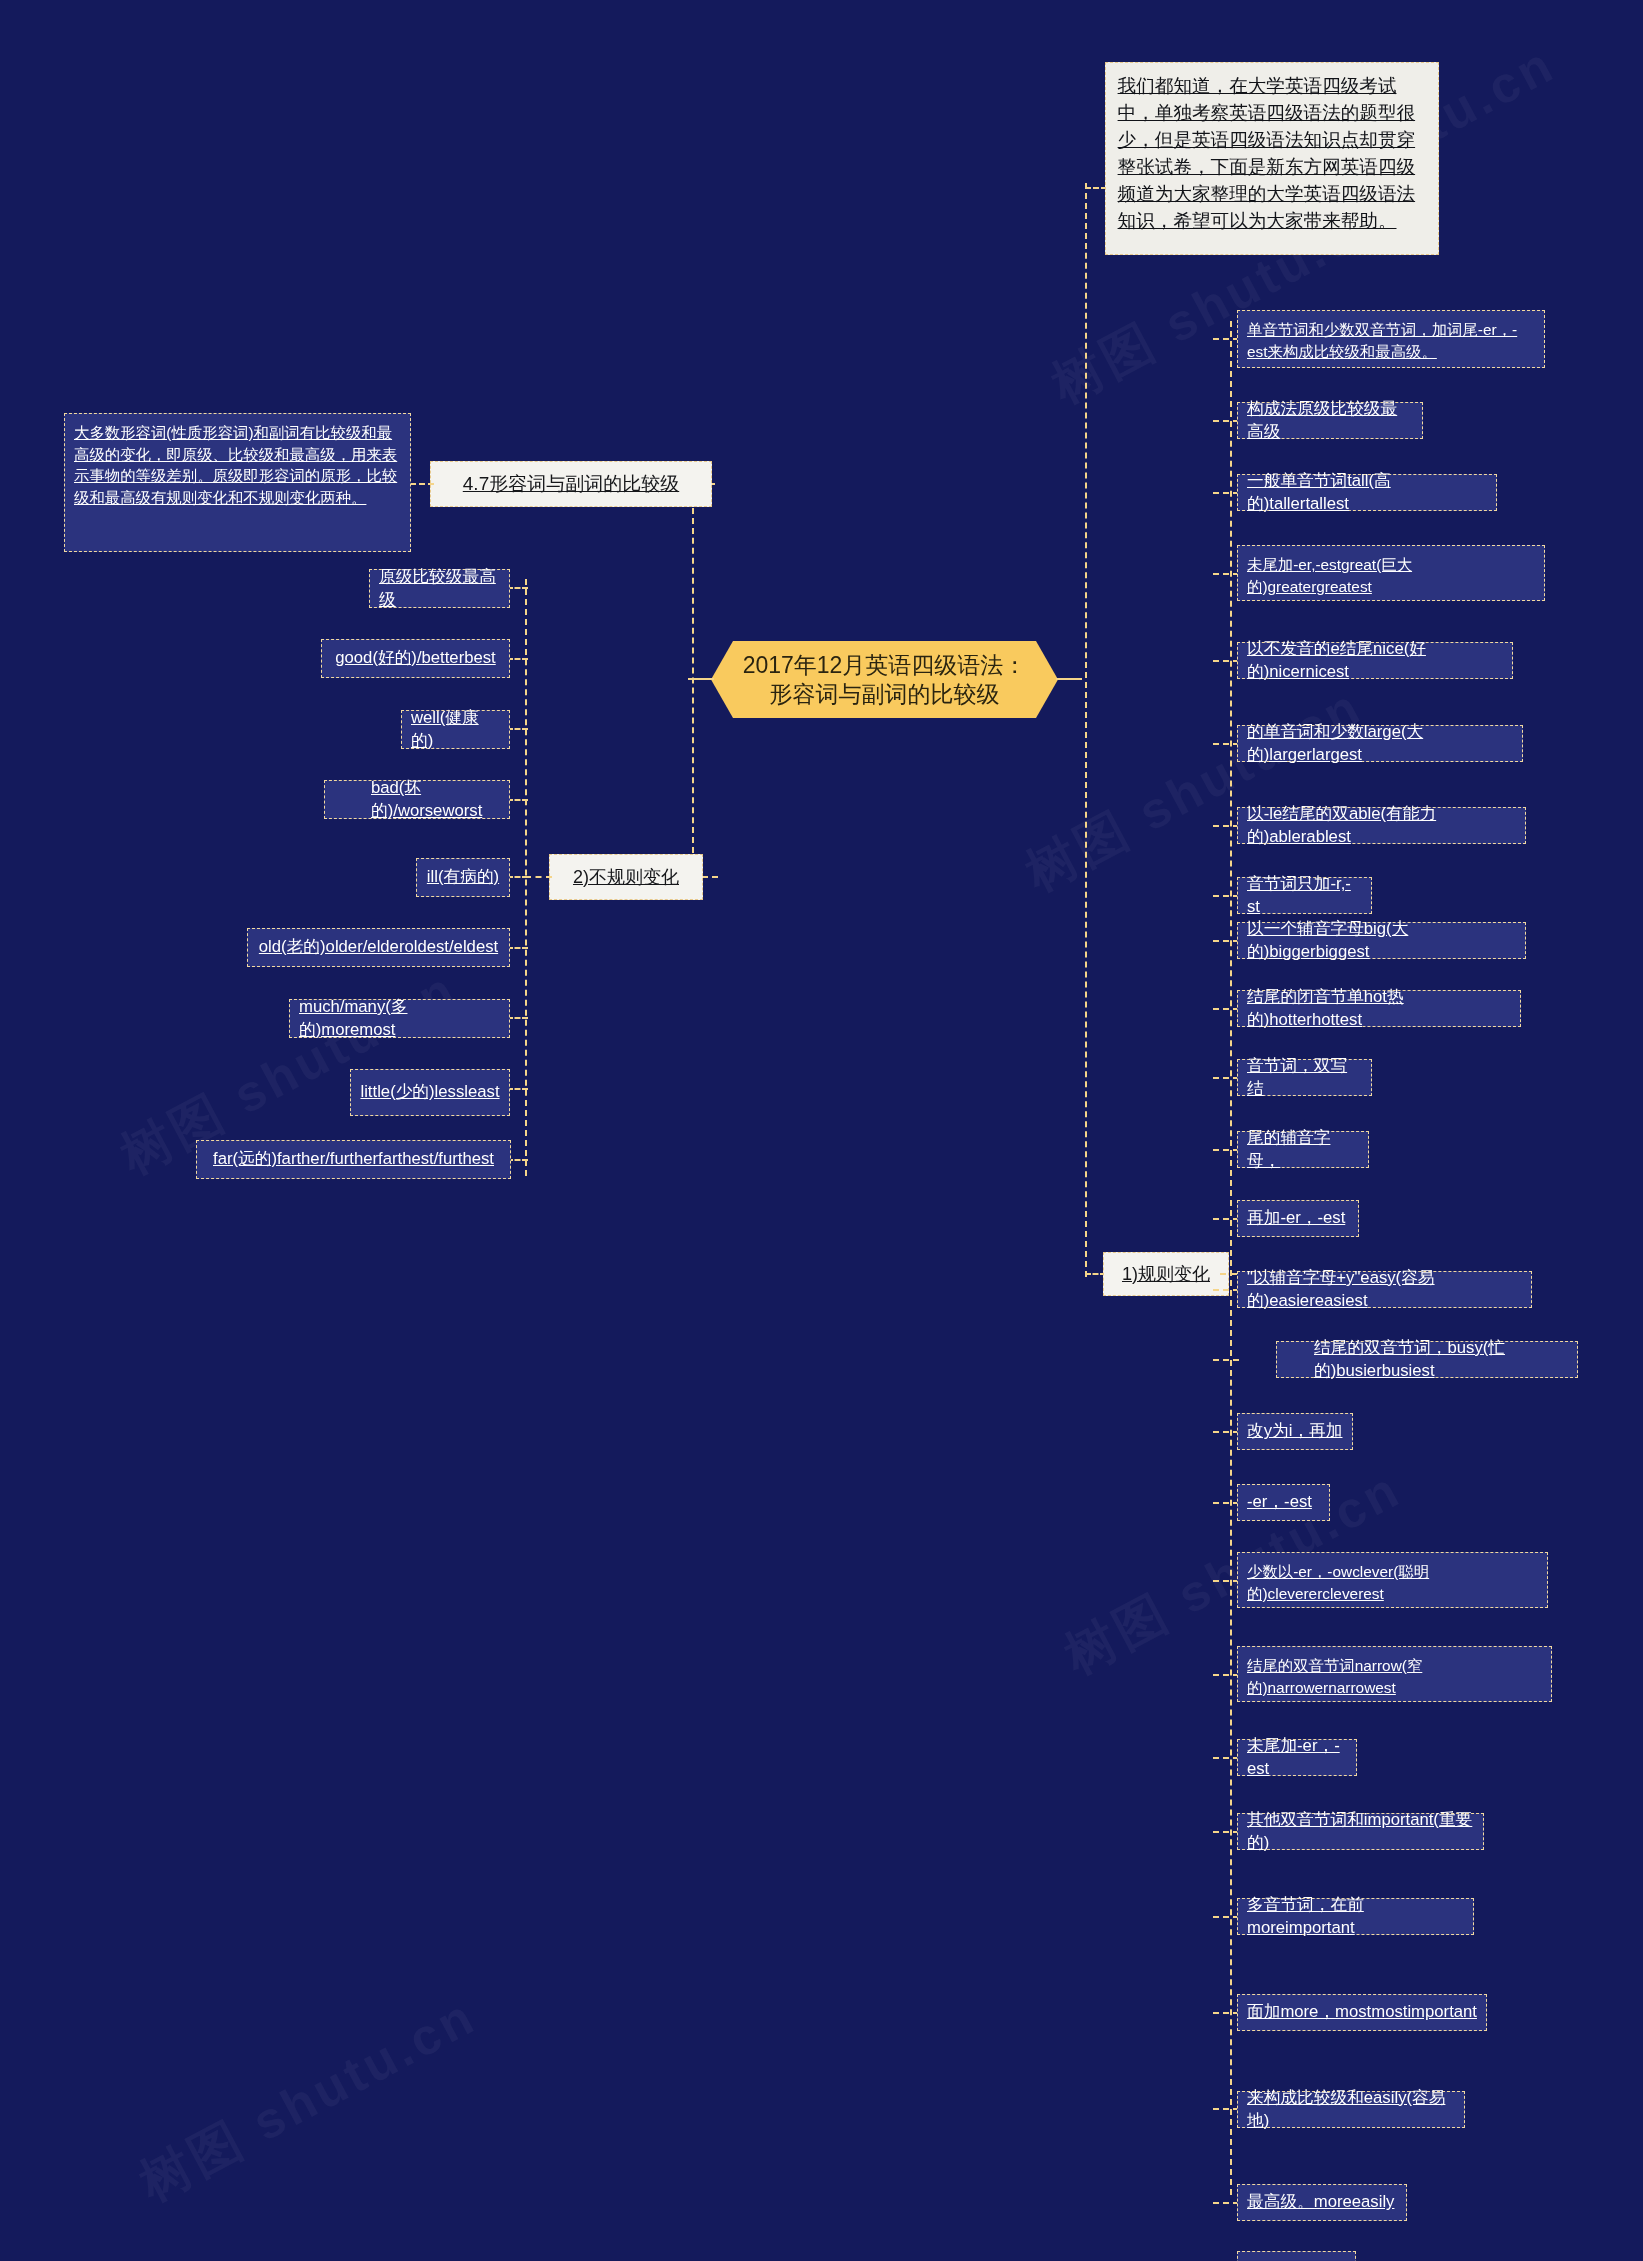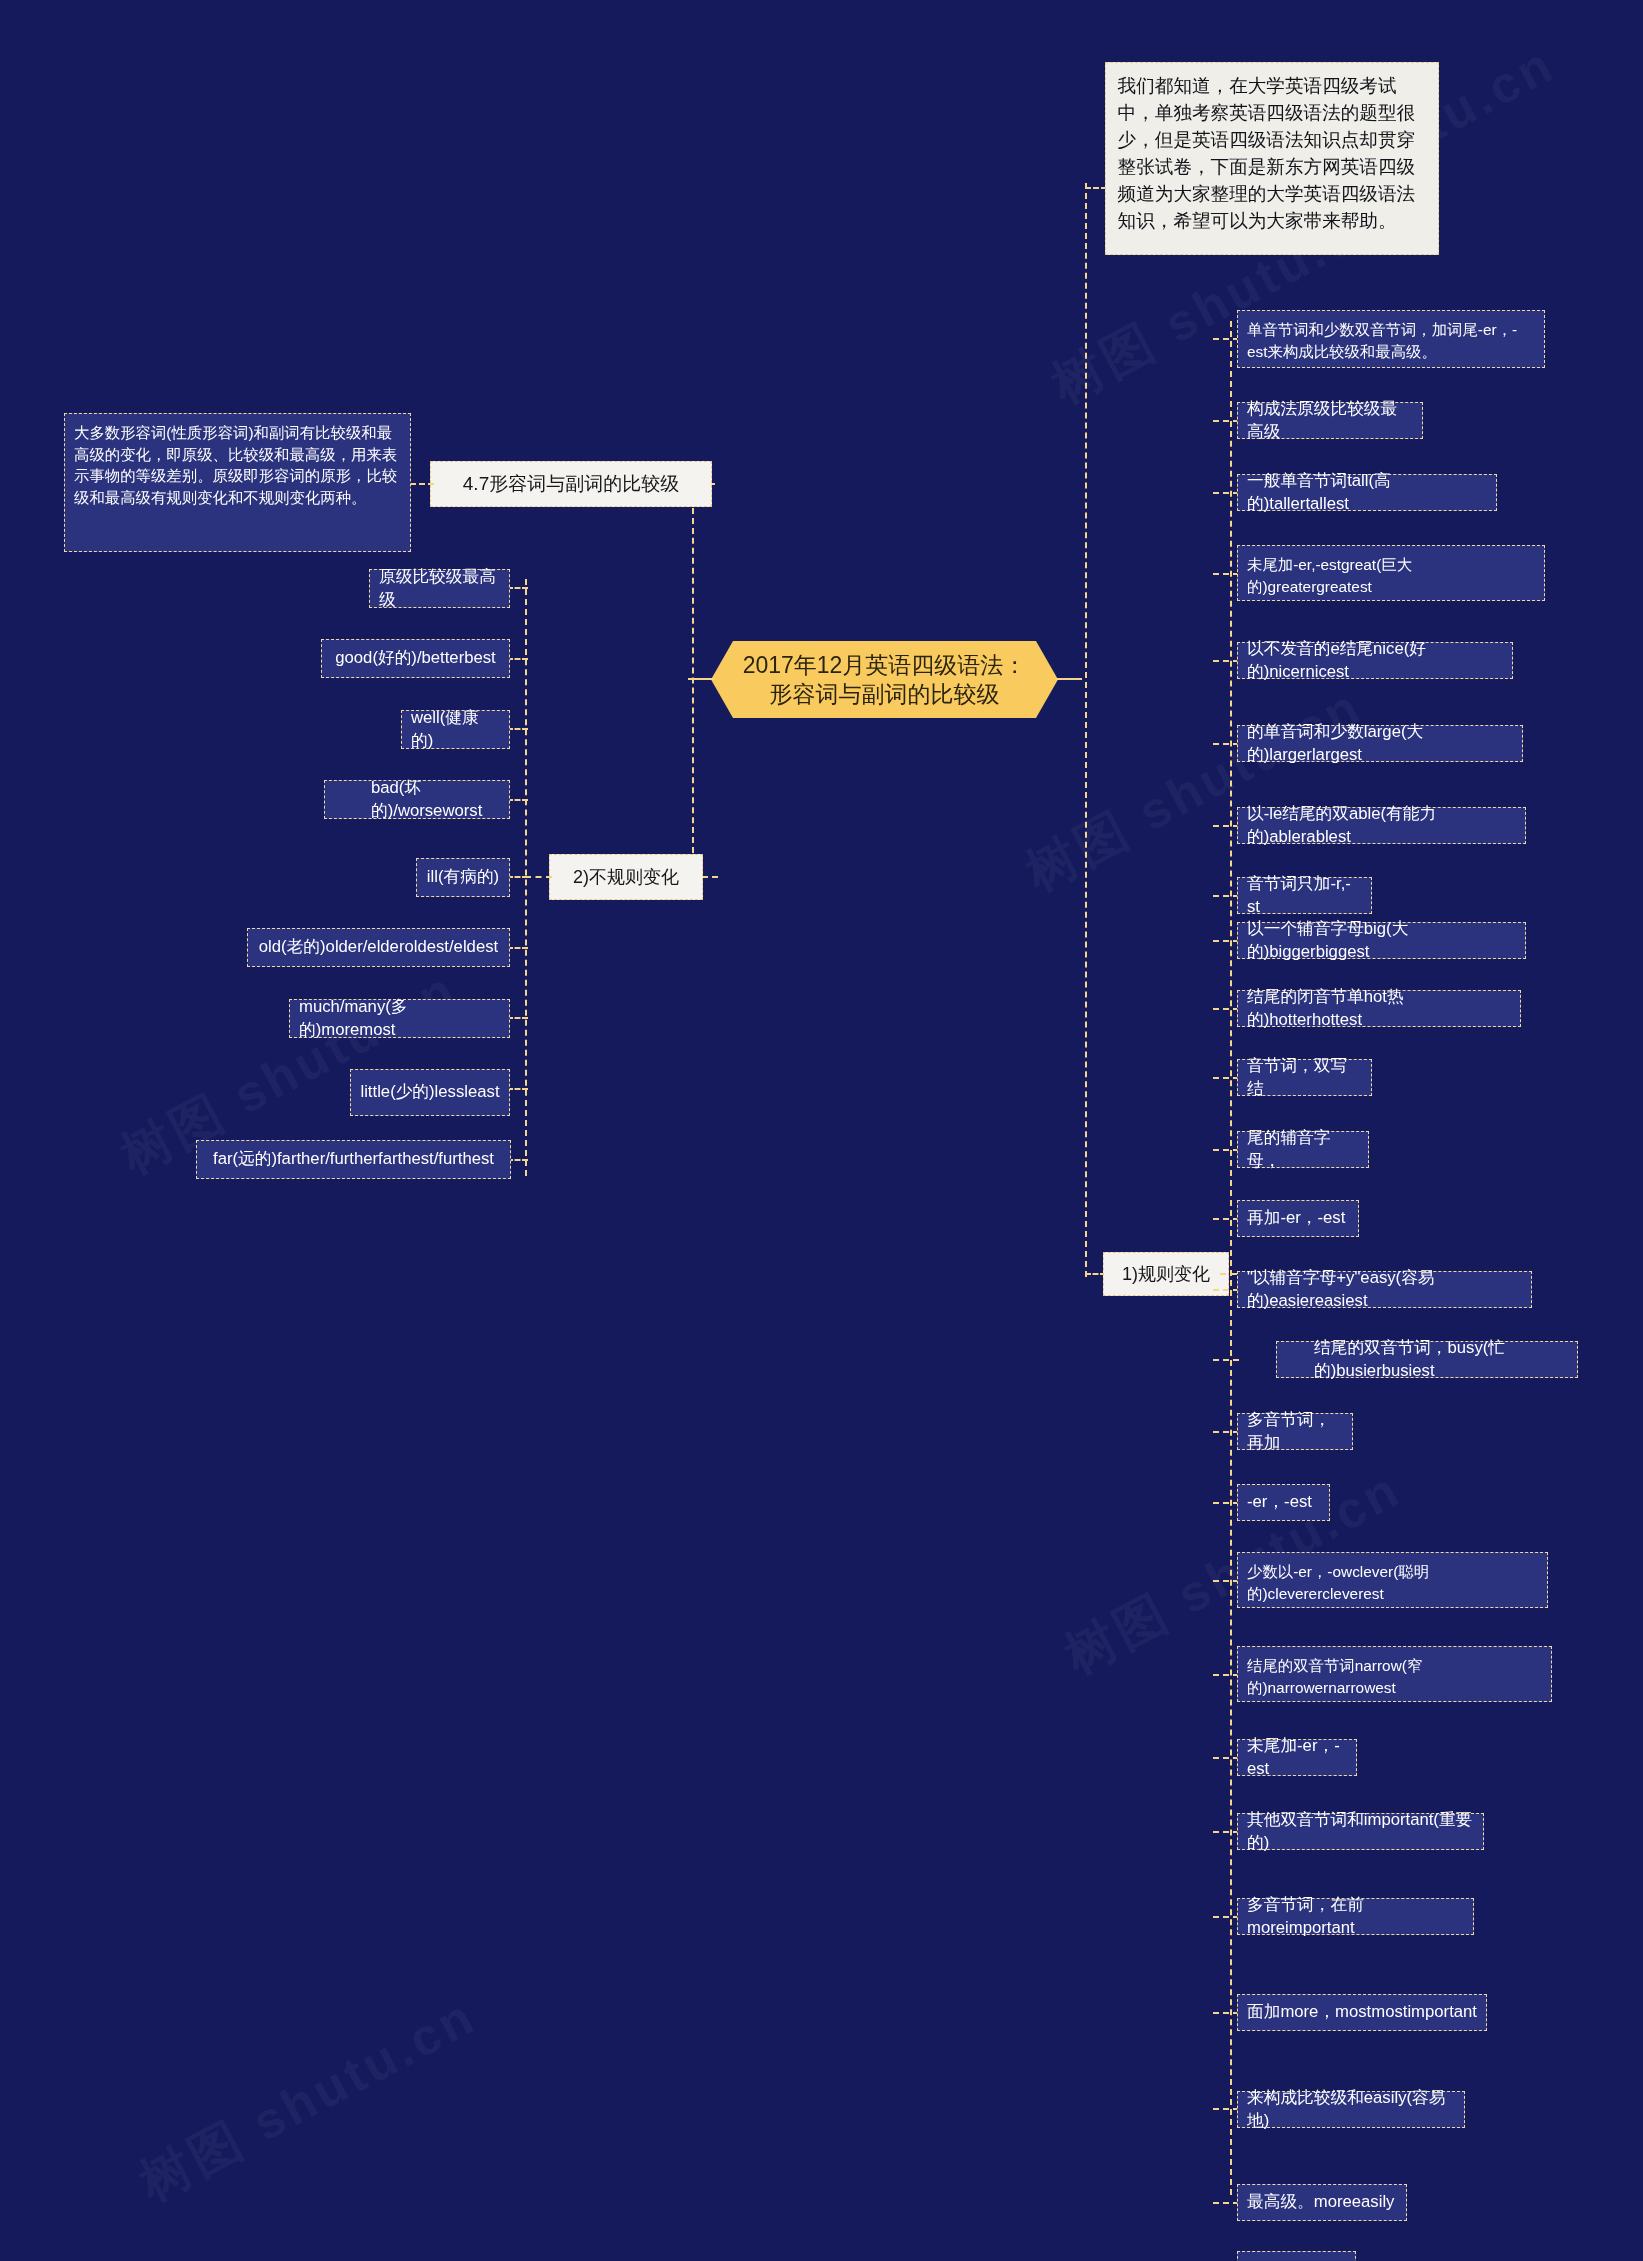--- a/index.html
+++ b/index.html
@@ -24,21 +24,21 @@
 
   
   .node{
     position:absolute;box-sizing:border-box;
     border:1.9px dashed #f2d9a0;
     background:#2b337e;
     color:#ffffff;
     padding:6.4px 9px;
     line-height:1.35;
     font-size:16.7px;
-    display:flex;align-items:center;
+    display:flex;align-items:center;text-decoration:underline;
   }
   .node.hl{background:#3a44a0;}
   .node.light{
     background:#f4f3ef;color:#16171a;border:1.9px dashed #e8c98c;
     font-size:19px;
   }
   .node.note{
     background:#efeee9;color:#111318;border:1.9px dashed #e8c98c;
     font-size:18.6px;line-height:1.45;display:block;padding:10.3px 11.6px;
   }
@@ -219,21 +219,21 @@
   <span>"以辅音字母+y"easy(容易的)easiereasiest</span>
   </div>
 
 <div class="hline" style="left:1213px;top:1359px;width:26px;"></div>
 <div class="node" style="left:1276px;top:1341px;width:302px;height:37px;padding-left:37px;">
   <span>结尾的双音节词，busy(忙的)busierbusiest</span>
   </div>
 
 <div class="hline" style="left:1213px;top:1431px;width:26px;"></div>
 <div class="node" style="left:1237px;top:1413px;width:116px;height:37px;">
-  <span>多音节词，再加</span>
+  <span>改y为i，再加</span>
   </div>
 
 <div class="hline" style="left:1213px;top:1502px;width:26px;"></div>
 <div class="node" style="left:1237px;top:1484px;width:93px;height:37px;">
   <span>-er，-est</span>
   </div>
 
 <div class="hline" style="left:1213px;top:1580px;width:26px;"></div>
 <div class="node desc" style="left:1237px;top:1552px;width:311px;height:56px;">
   <span>少数以-er，-owclever(聪明的)cleverercleverest</span></div>

